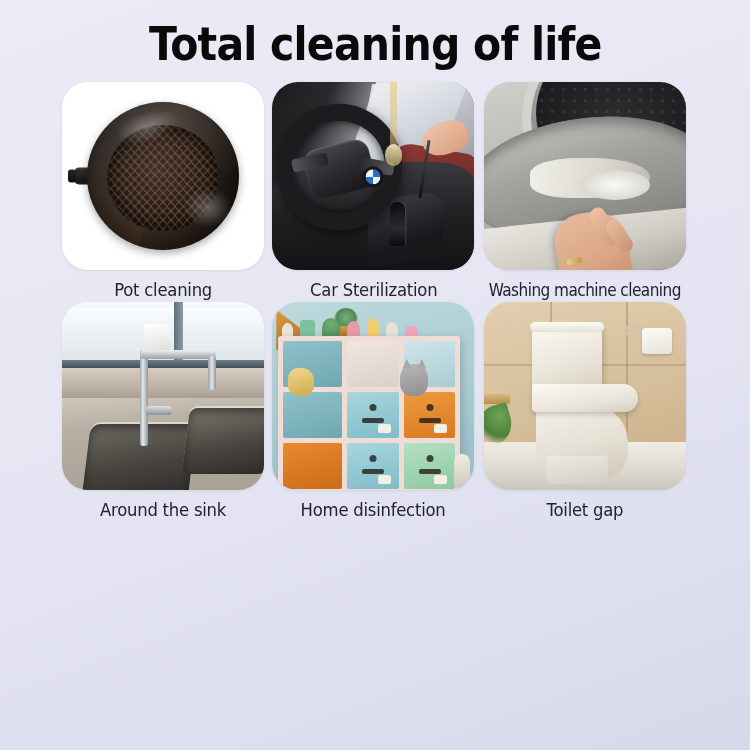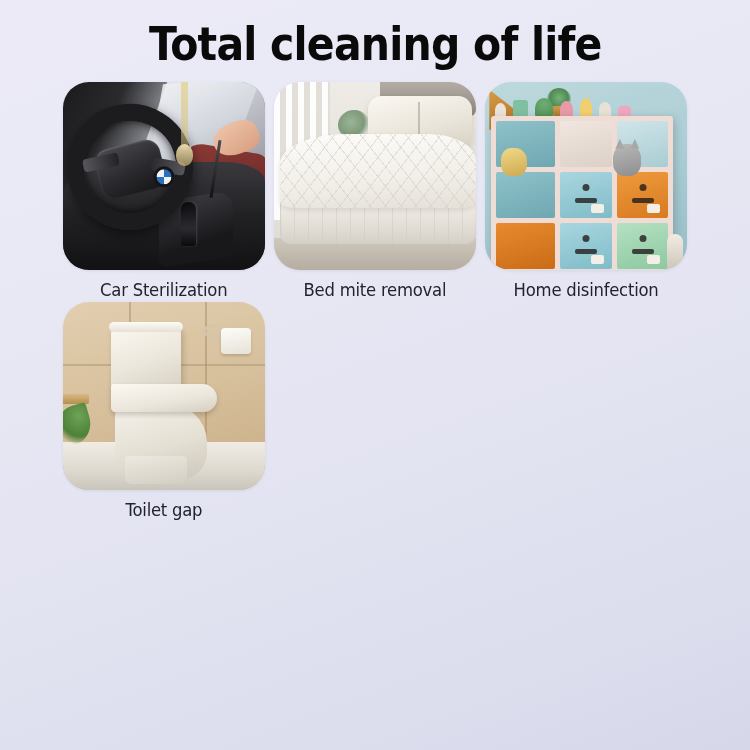--- a/index.html
+++ b/index.html
@@ -662,20 +662,33 @@
 </style>
 </head>
 <body>
 
 <div class="page">
 
   <h1 class="page-title">Total cleaning of life</h1>
 
   <div class="grid">
 
+    <div class="cell">
+      <div class="card pot-bg">
+        <div class="scene">
+          <div class="pot-handle"></div>
+          <div class="pot-body"></div>
+          <div class="pot-rim"></div>
+          <div class="pot-inner"></div>
+          <div class="pot-shine"></div>
+          <div class="pot-shine2"></div>
+        </div>
+      </div>
+      <div class="caption">Pot cleaning</div>
+    </div>
 
     <div class="cell">
       <div class="card car-bg">
         <div class="scene">
           <div class="car-window"></div>
           <div class="car-windshield"></div>
           <div class="car-seat"></div>
           <div class="car-hand"></div>
           <div class="car-dash"></div>
           <div class="car-console"></div>
@@ -686,37 +699,58 @@
           <div class="car-spoke-r"></div>
           <div class="car-logo"></div>
           <div class="car-air"></div>
         </div>
       </div>
       <div class="caption">Car Sterilization</div>
     </div>
 
 
 
-
-
     <div class="cell">
-      <div class="card bed-bg">
+      <div class="card wash-bg">
         <div class="scene">
-          <div class="bed-wall"></div>
-          <div class="bed-curtain"></div>
-          <div class="bed-headboard"></div>
-          <div class="bed-plant"></div>
-          <div class="bed-pillow"></div>
-          <div class="bed-base"></div>
-          <div class="bed-mattress-side"></div>
-          <div class="bed-mattress-top"></div>
+          <div class="wash-drum"></div>
+          <div class="wash-drumring"></div>
+          <div class="wash-gasket"></div>
+          <div class="wash-mold"></div>
+          <div class="wash-mold2"></div>
+          <div class="wash-counter"></div>
+          <div class="wash-hand"></div>
+          <div class="wash-finger"></div>
+          <div class="wash-finger2"></div>
+          <div class="wash-ring"></div>
         </div>
       </div>
-      <div class="caption">Bed mite removal</div>
+      <div class="caption wide">Washing machine cleaning</div>
     </div>
+
+    <div class="cell">
+      <div class="card sink-bg">
+        <div class="scene">
+          <div class="sink-windowtop"></div>
+          <div class="sink-glass"></div>
+          <div class="sink-vertmullion"></div>
+          <div class="sink-mullion"></div>
+          <div class="sink-sill"></div>
+          <div class="sink-counter"></div>
+          <div class="sink-basin1"></div>
+          <div class="sink-basin2"></div>
+          <div class="sink-cup"></div>
+          <div class="sink-faucet"></div>
+          <div class="sink-spout"></div>
+          <div class="sink-handle"></div>
+        </div>
+      </div>
+      <div class="caption">Around the sink</div>
+    </div>
+
 
     <div class="cell">
       <div class="card shelf-bg">
         <div class="scene">
           <div class="shelf-diag"></div>
           <div class="shelf-plant"></div>
           <div class="shelf-pot"></div>
           <div class="shelf-toprow">
             <div class="toy toy-a"></div>
             <div class="toy toy-b"></div>

